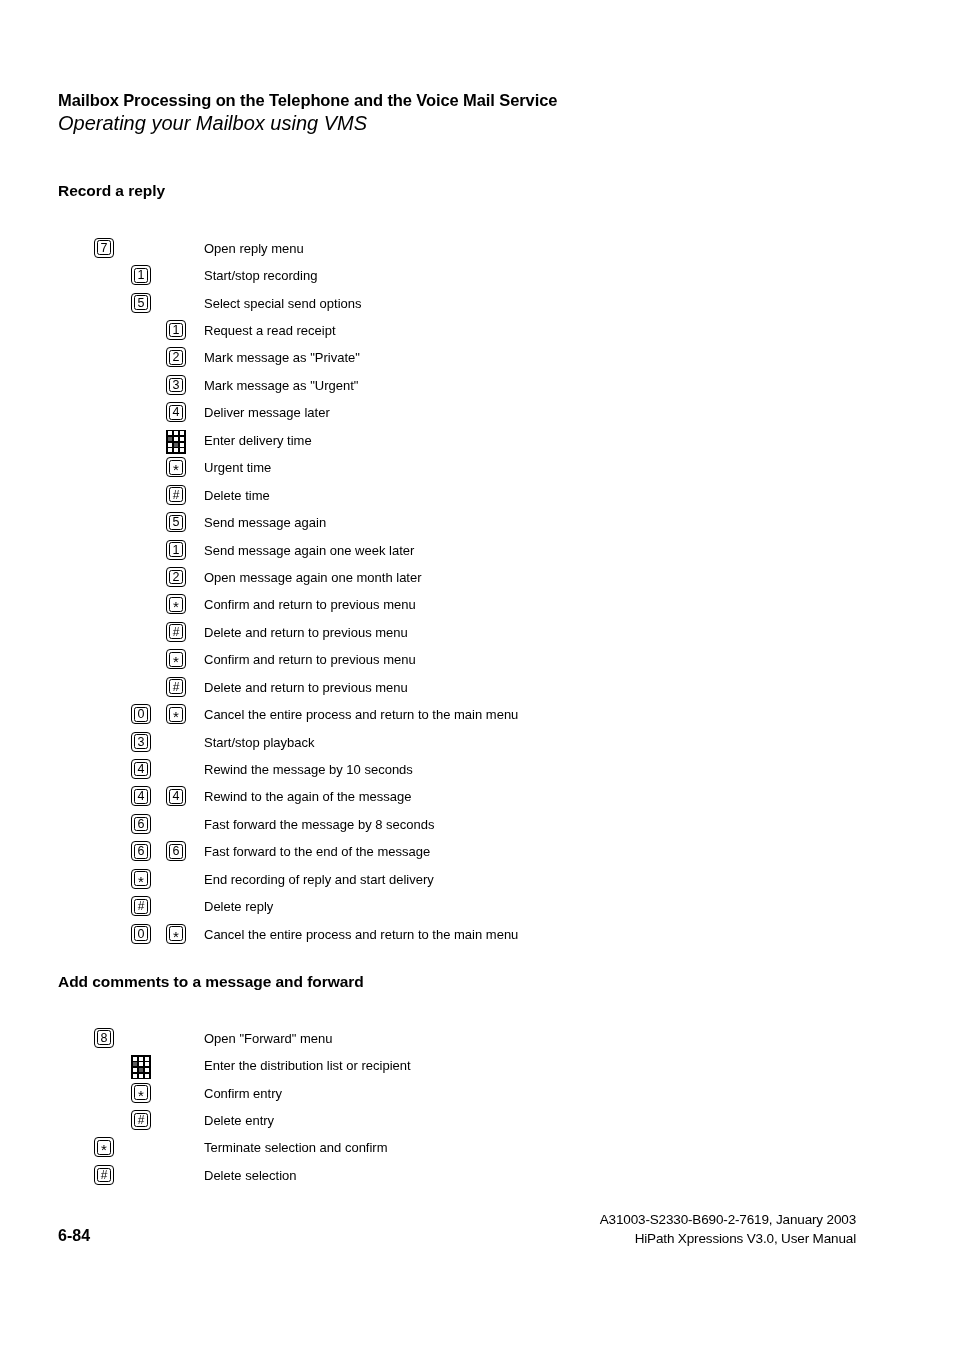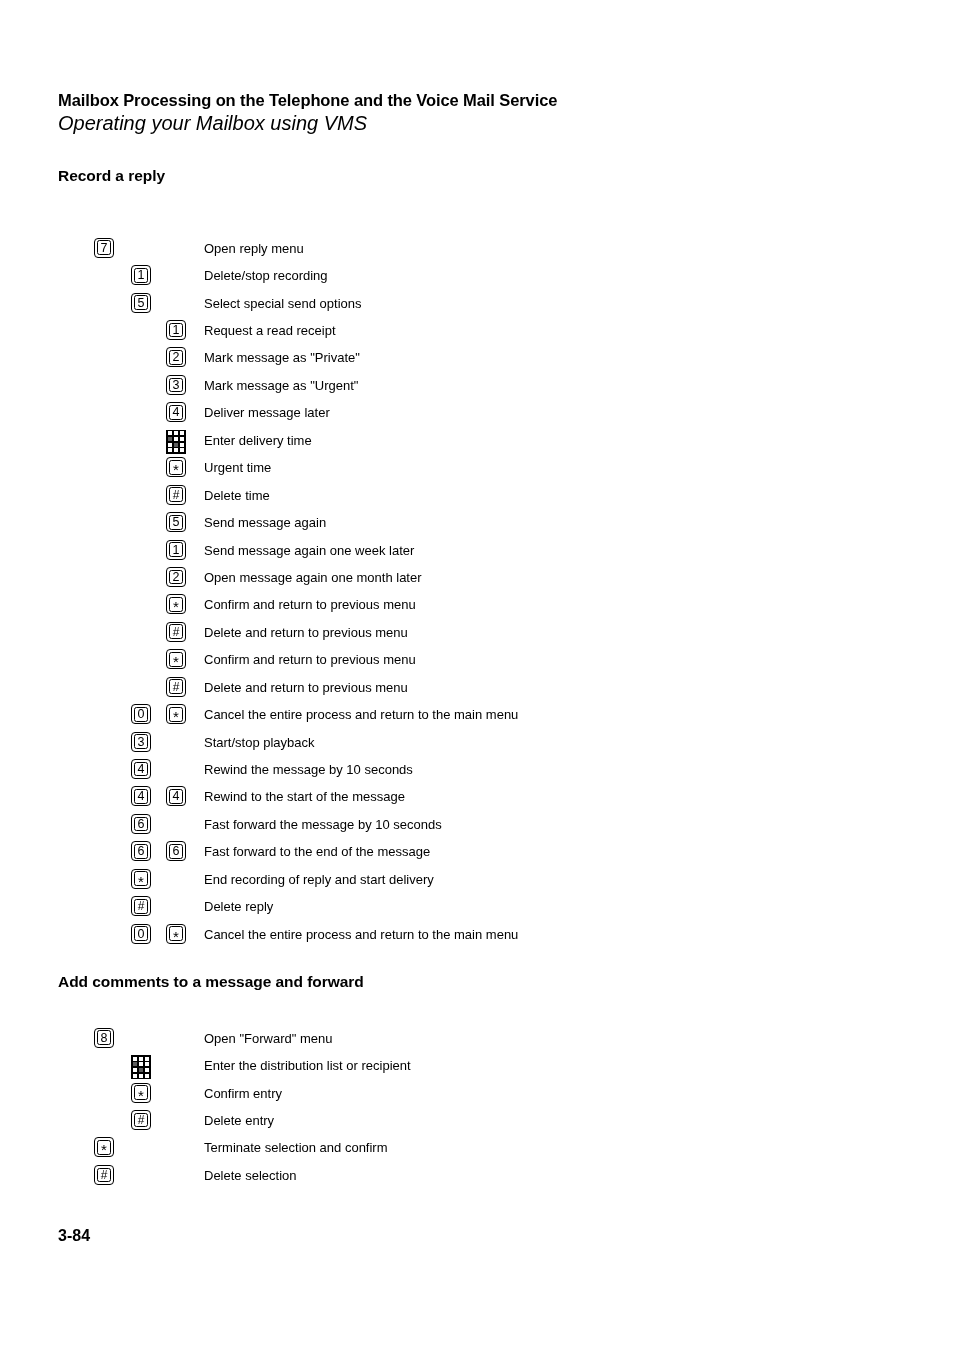--- a/index.html
+++ b/index.html
@@ -171,37 +171,37 @@
 <body>
 
 <div class="page">
 
   <div class="runhead">
     <div class="runhead-title">Mailbox Processing on the Telephone and the Voice Mail Service</div>
     <div class="runhead-sub">Operating your Mailbox using VMS</div>
   </div>
 
   <div id="sections-root">
-      <div class="sect-heading" style="top: 167px;">Record a reply</div>
+      <div class="sect-heading" style="top: 182px;">Record a reply</div>
       <div class="keylist" style="top: 235px;">
         <div class="krow">
           <div class="slotA">
             <div class="key">
               <span>7</span>
             </div>
           </div>
           <div class="desc">Open reply menu</div>
         </div>
         <div class="krow">
           <div class="slotB">
             <div class="key">
               <span>1</span>
             </div>
           </div>
-          <div class="desc">Delete/stop recording</div>
+          <div class="desc">Start/stop recording</div>
         </div>
         <div class="krow">
           <div class="slotB">
             <div class="key">
               <span>5</span>
             </div>
           </div>
           <div class="desc">Select special send options</div>
         </div>
         <div class="krow">
@@ -360,29 +360,29 @@
           <div class="slotB">
             <div class="key">
               <span>4</span>
             </div>
           </div>
           <div class="slotC">
             <div class="key">
               <span>4</span>
             </div>
           </div>
-          <div class="desc">Rewind to the start of the message</div>
+          <div class="desc">Rewind to the again of the message</div>
         </div>
         <div class="krow">
           <div class="slotB">
             <div class="key">
               <span>6</span>
             </div>
           </div>
-          <div class="desc">Fast forward the message by 10 seconds</div>
+          <div class="desc">Fast forward the message by 8 seconds</div>
         </div>
         <div class="krow">
           <div class="slotB">
             <div class="key">
               <span>6</span>
             </div>
           </div>
           <div class="slotC">
             <div class="key">
               <span>6</span>
@@ -477,15 +477,19 @@
           <div class="slotA">
             <div class="key hash">
               <span>#</span>
             </div>
           </div>
           <div class="desc">Delete selection</div>
         </div>
       </div>
     </div>
 
-  <div class="footer-page">3-84</div>
+  <div class="footer-page">6-84</div>
+  <div class="footer-right">
+    <div>A31003-S2330-B690-2-7619, January 2003</div>
+    <div>HiPath Xpressions V3.0, User Manual</div>
+  </div>
 
 </div>
 
 </body></html>

